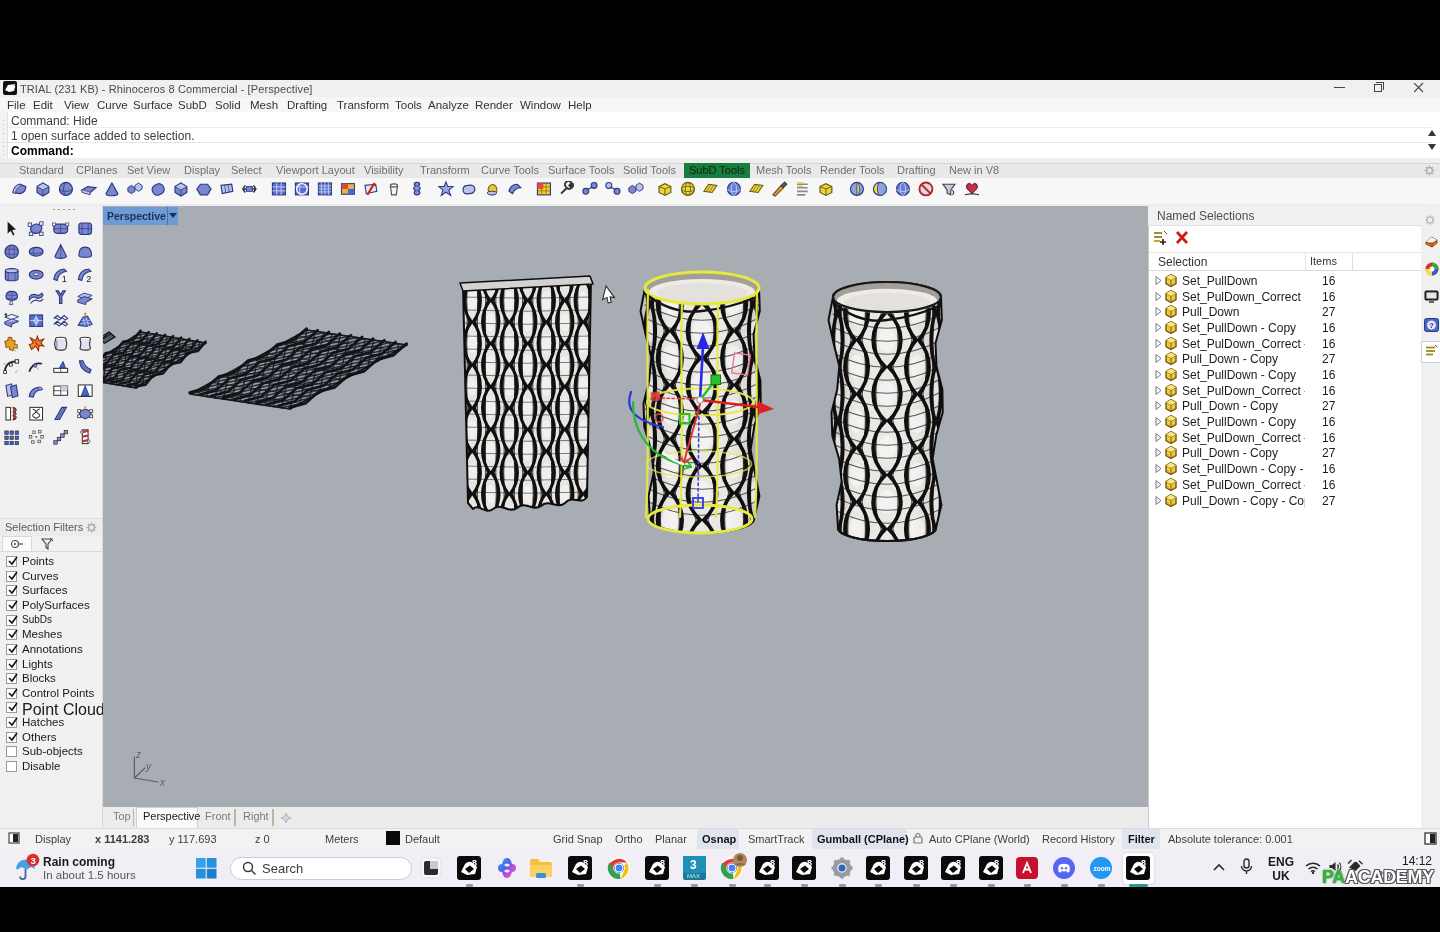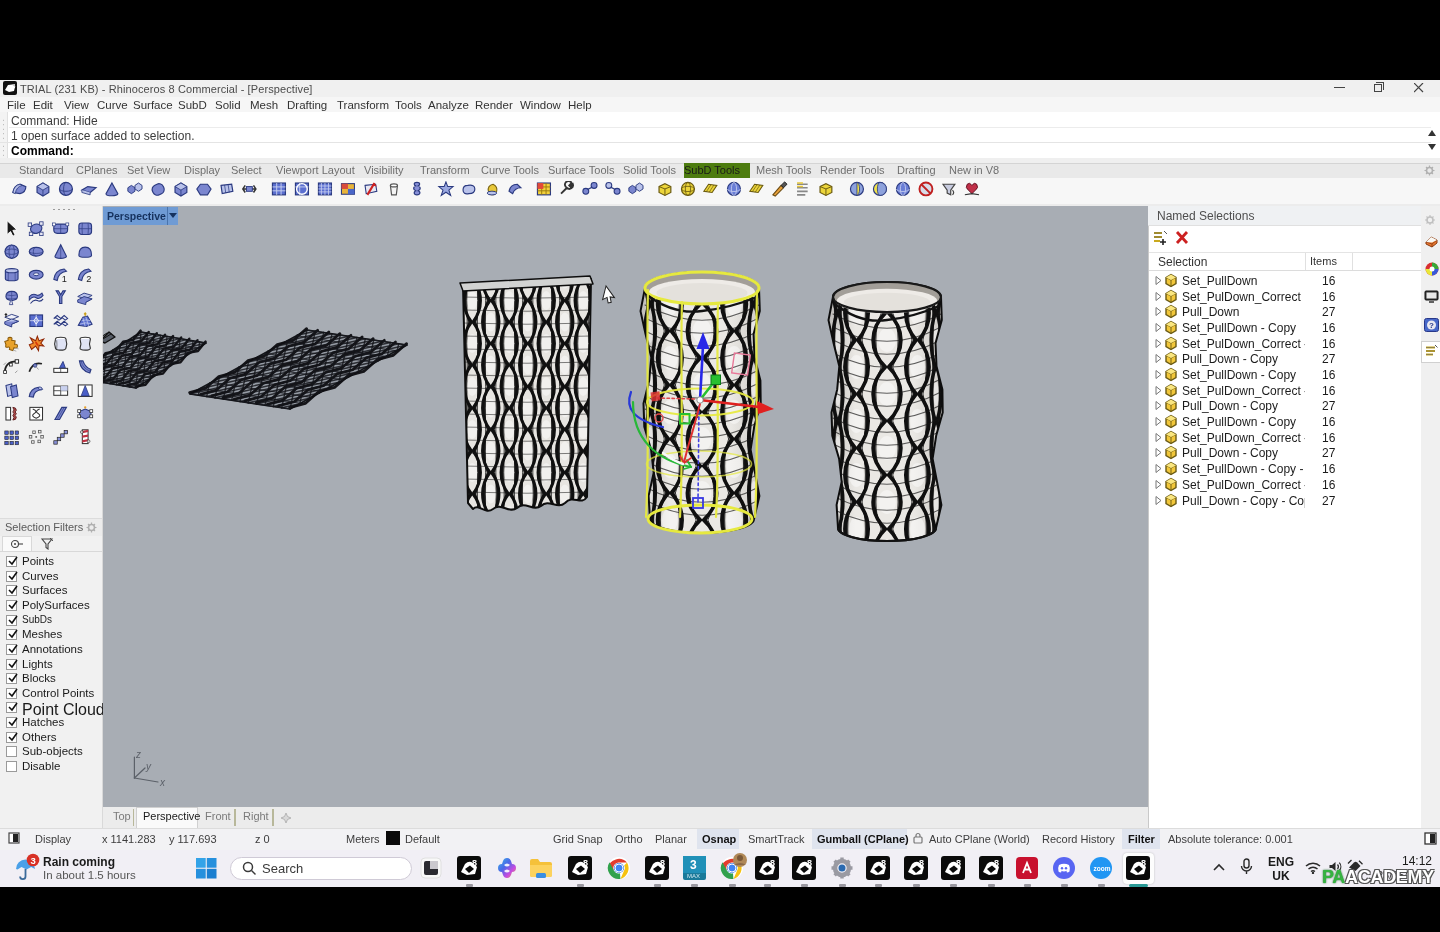--- a/index.html
+++ b/index.html
@@ -7,21 +7,21 @@
 .abs{position:absolute;}
 #titlebar{top:80px;left:0;width:1440px;height:17px;background:#f0f0f0;}
 #titletext{left:20px;top:83px;font-size:11px;color:#4a4a4a;letter-spacing:0.1px;}
 #menubar{top:97px;left:0;width:1440px;height:15px;background:#f6f6f6;}
 .menuitem{position:absolute;top:99px;font-size:11.5px;color:#333;}
 #cmdarea{top:112px;left:0;width:1440px;height:47px;background:#fff;border-bottom:1px solid #d8d8d8;}
 #cmdgutter{top:112px;left:0;width:8px;height:46px;background:#f3f3f3;border-right:1px solid #e0e0e0;}
 .cmdline{position:absolute;left:11px;font-size:12px;color:#3c3c3c;}
 #tabrow{top:163px;left:0;width:1440px;height:15px;background:#e9e9e9;border-top:1px solid #d4d4d4;}
 .ttab{position:absolute;top:164px;font-size:11px;color:#6f6f6f;}
-#subdtab{position:absolute;left:684px;top:163px;width:66px;height:15px;background:#4d7c0f;color:#1a1a1a;font-size:11px;text-align:left;line-height:15px;}
+#subdtab{position:absolute;left:684px;top:163px;width:66px;height:15px;background:#15803d;color:#1a1a1a;font-size:11px;text-align:center;line-height:15px;}
 #iconrow{top:178px;left:0;width:1440px;height:26px;background:#f7f7f7;}
 #gaprow{top:204px;left:0;width:1440px;height:2px;background:#ececec;}
 #leftbar{top:206px;left:0;width:103px;height:622px;background:#f1f1f1;border-right:1px solid #d9d9d9;}
 #viewport{top:206px;left:103px;width:1045px;height:601px;background:#a8adb4;}
 #viewtabs{top:807px;left:103px;width:1045px;height:21px;background:#ececec;}
 #rightpanel{top:206px;left:1148px;width:273px;height:622px;background:#fff;border-left:1px solid #c9c9c9;}
 #rightstrip{top:206px;left:1421px;width:19px;height:622px;background:#f0f0f0;}
 #statusbar{top:828px;left:0;width:1440px;height:22px;background:#f2f2f4;border-top:1px solid #dcdcdc;}
 .sbitem{position:absolute;top:833px;font-size:11px;color:#3d3d3d;}
 #taskbar{top:850px;left:0;width:1440px;height:37px;background:#f1eff5;}
@@ -1248,24 +1248,24 @@
     <path d="M1,2.5 H10 M1,6 H10 M1,9.5 H8" stroke="#666" stroke-width="0.6"></path>
     <path d="M10,0 L12.5,2.5" stroke="#555" stroke-width="1"></path>
   </svg>
 
 <div class="abs" id="statusbar"></div>
 <svg class="abs" style="left:8px;top:832px;" width="12" height="12">
     <rect x="1" y="1" width="10" height="10" fill="#fff" stroke="#444" stroke-width="1.2"></rect>
     <rect x="5" y="2" width="5" height="8" fill="#222"></rect>
   </svg>
 <span class="sbitem" style="left:35px;">Display</span>
-<span class="sbitem" style="left:102px;">x 1141.283</span>
+<span class="sbitem" style="left:95px;font-weight:bold;">x 1141.283</span>
 <span class="sbitem" style="left:169px;">y 117.693</span>
 <span class="sbitem" style="left:255px;">z 0</span>
-<span class="sbitem" style="left:325px;margin-left:21px;">Meters</span>
+<span class="sbitem" style="left:325px;">Meters</span>
 <div class="abs" style="left:386px;top:831px;width:14px;height:14px;background:#0a0a0a;"></div>
 <span class="sbitem" style="left:405px;">Default</span>
 <span class="sbitem" style="left:553px;">Grid Snap</span>
 <span class="sbitem" style="left:615px;">Ortho</span>
 <span class="sbitem" style="left:655px;">Planar</span>
 <div class="abs" style="left:697px;top:829px;width:42px;height:20px;background:#dfe4ee;"></div>
 <span class="sbitem" style="left:702px;font-weight:bold;color:#111;">Osnap</span>
 <span class="sbitem" style="left:748px;">SmartTrack</span>
 <div class="abs" style="left:812px;top:829px;width:95px;height:20px;background:#dfe4ee;"></div>
 <span class="sbitem" style="left:817px;font-weight:bold;color:#111;">Gumball (CPlane)</span>

